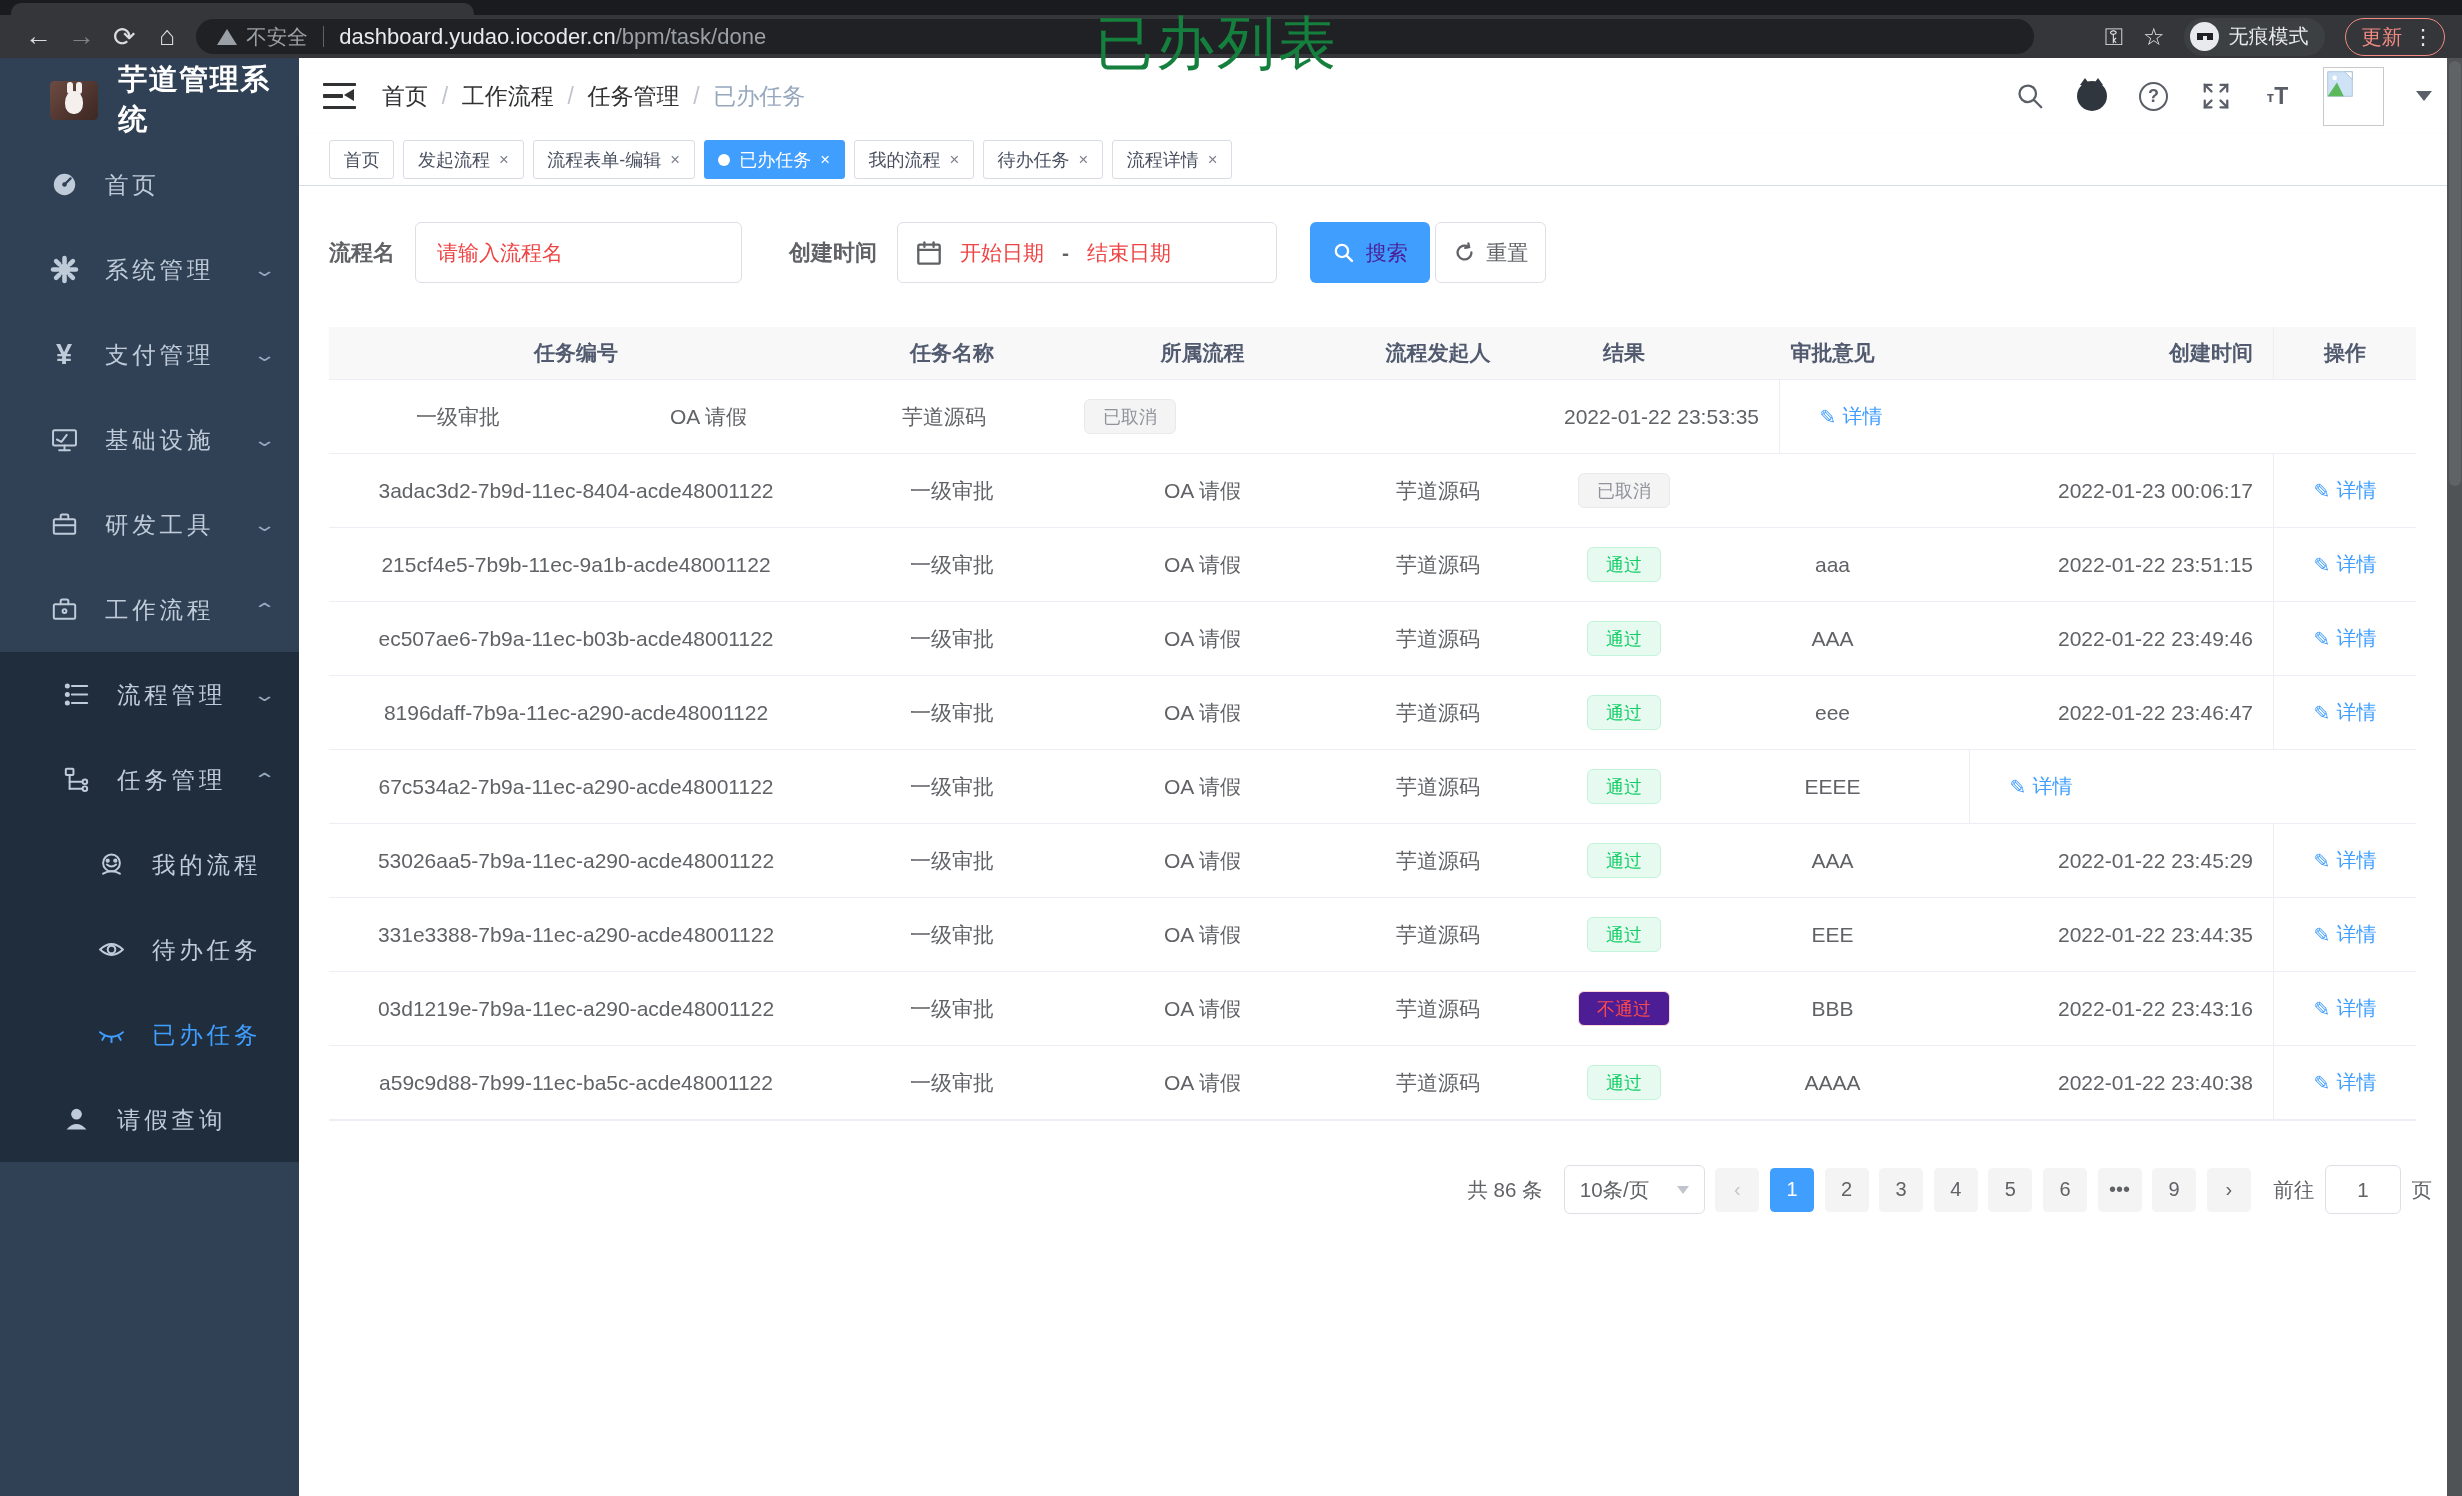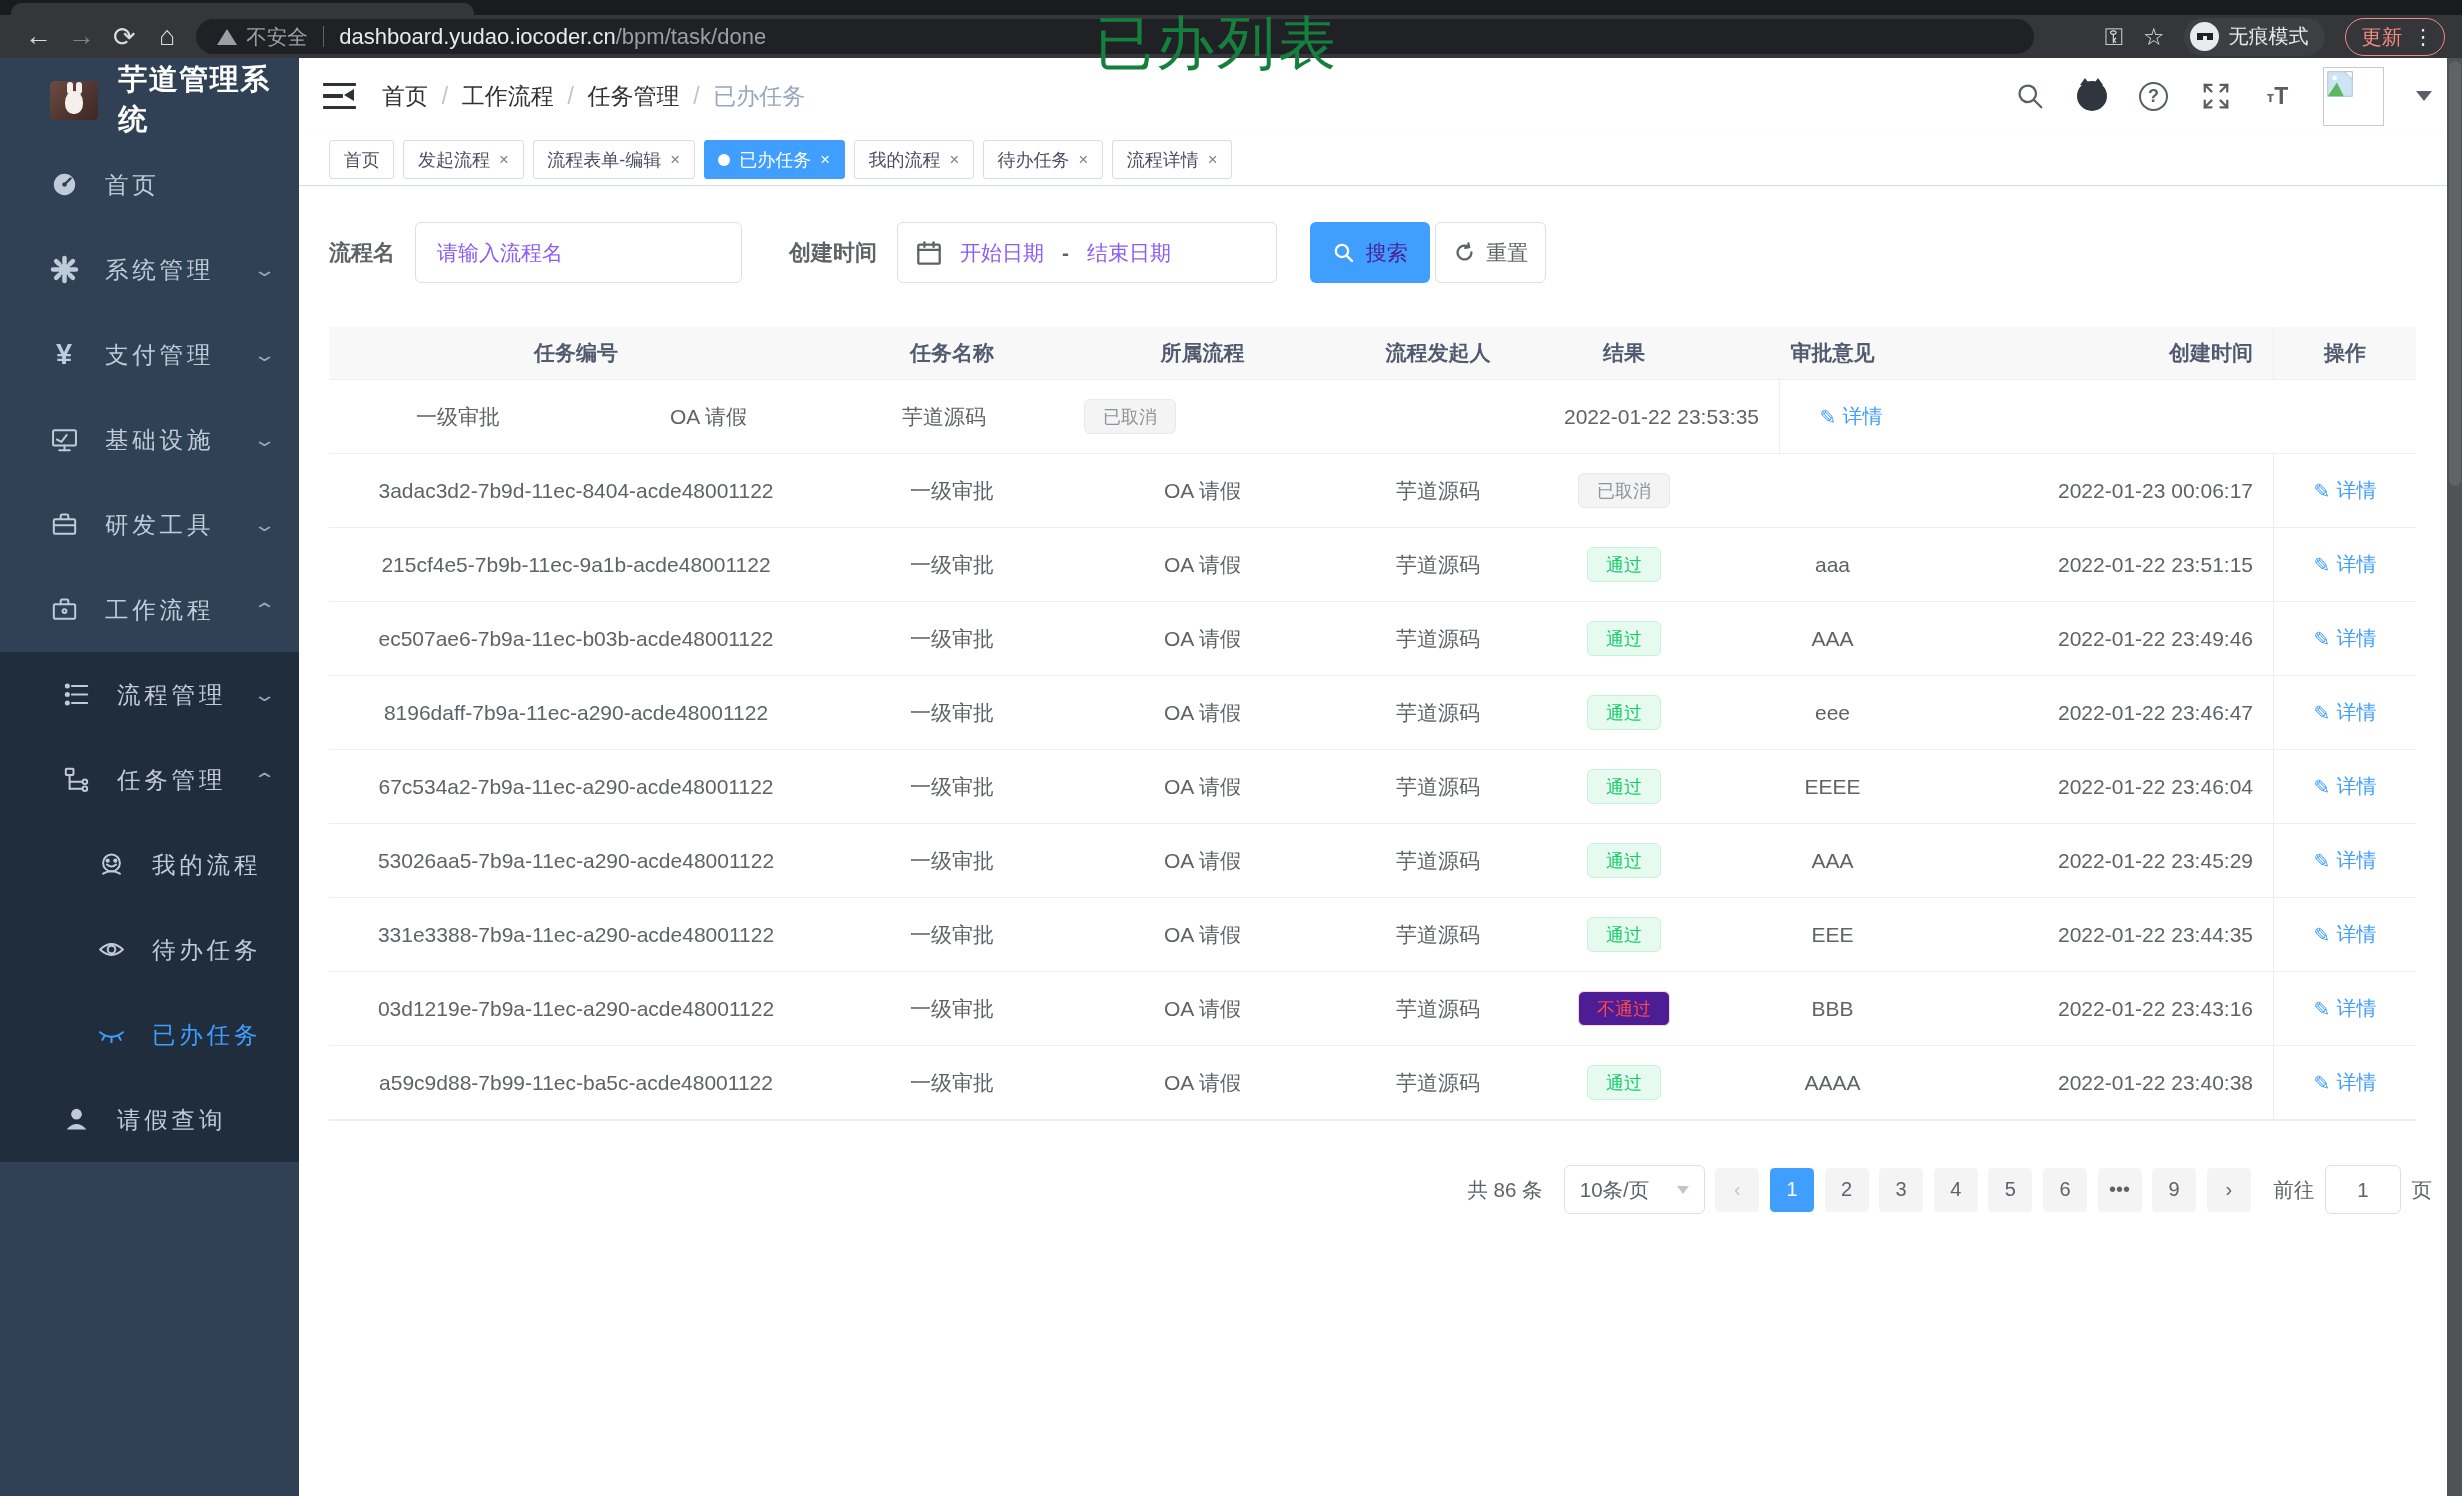--- a/index.html
+++ b/index.html
@@ -88,21 +88,21 @@
   .vtab .x { font-size:16.7px; color:#7d828b; }
   .vtab.active { background:#409eff; border-color:#409eff; color:#fff; }
   .vtab.active .x { color:#fff; }
   .dot { width:12px; height:12px; border-radius:50%; background:#fff; }
 
   
   .content { flex:1; padding:36px 30px 0 30px; background:#fff; }
   .filters { display:flex; align-items:center; margin-bottom:44px; }
   .f-label { font-size:22px; color:#606266; font-weight:bold; margin-right:20px; }
   .f-input { width:327px; height:61px; border:1.5px solid #dcdfe6; border-radius:6px; display:flex; align-items:center; padding:0 21px; margin-right:47px; }
-  .placeholder { color:#8b5cf6; font-size:21px; }
+  .placeholder { color:#ef4444; font-size:21px; }
   .daterange { width:380px; height:61px; border:1.5px solid #dcdfe6; border-radius:6px; display:flex; align-items:center; padding:0 18px; gap:18px; margin-right:33px; }
   .dr-sep { color:#606266; font-size:21px; font-weight:bold; }
   .btn { height:61px; border-radius:6px; display:flex; align-items:center; justify-content:center; gap:10.6px; font-size:21px; cursor:pointer; }
   .btn-primary { background:#409eff; color:#4c1d95; border:none; width:120px; }
   .btn-plain { background:#fff; color:#606266; border:1.5px solid #dcdfe6; width:111px; margin-left:5px; }
   svg.bsvg { stroke:#fff; fill:none; stroke-width:3; stroke-linecap:round; }
   svg.gsvg { stroke:#606266; fill:none; stroke-width:3; stroke-linecap:round; }
 
   
   .table { width:2087px; border-bottom:1.5px solid #ebeef5; }
@@ -554,21 +554,20 @@
 
           <div class="tr">
             <div class="td c1">67c534a2-7b9a-11ec-a290-acde48001122</div>
             <div class="td c2">一级审批</div>
             <div class="td c3">OA 请假</div>
             <div class="td c4">芋道源码</div>
             <div class="td c5">
                 <span class="tag tag-success">通过</span>
               </div>
             <div class="td c6">EEEE</div>
-            <div class="td c7">2022-01-22 23:46:04</div>
             <div class="td c8">
                 <span class="link">
                   <span class="pencil">✎</span>
                   <span>详情</span>
                 </span>
               </div>
           </div>
 
           <div class="tr">
             <div class="td c1">53026aa5-7b9a-11ec-a290-acde48001122</div>

